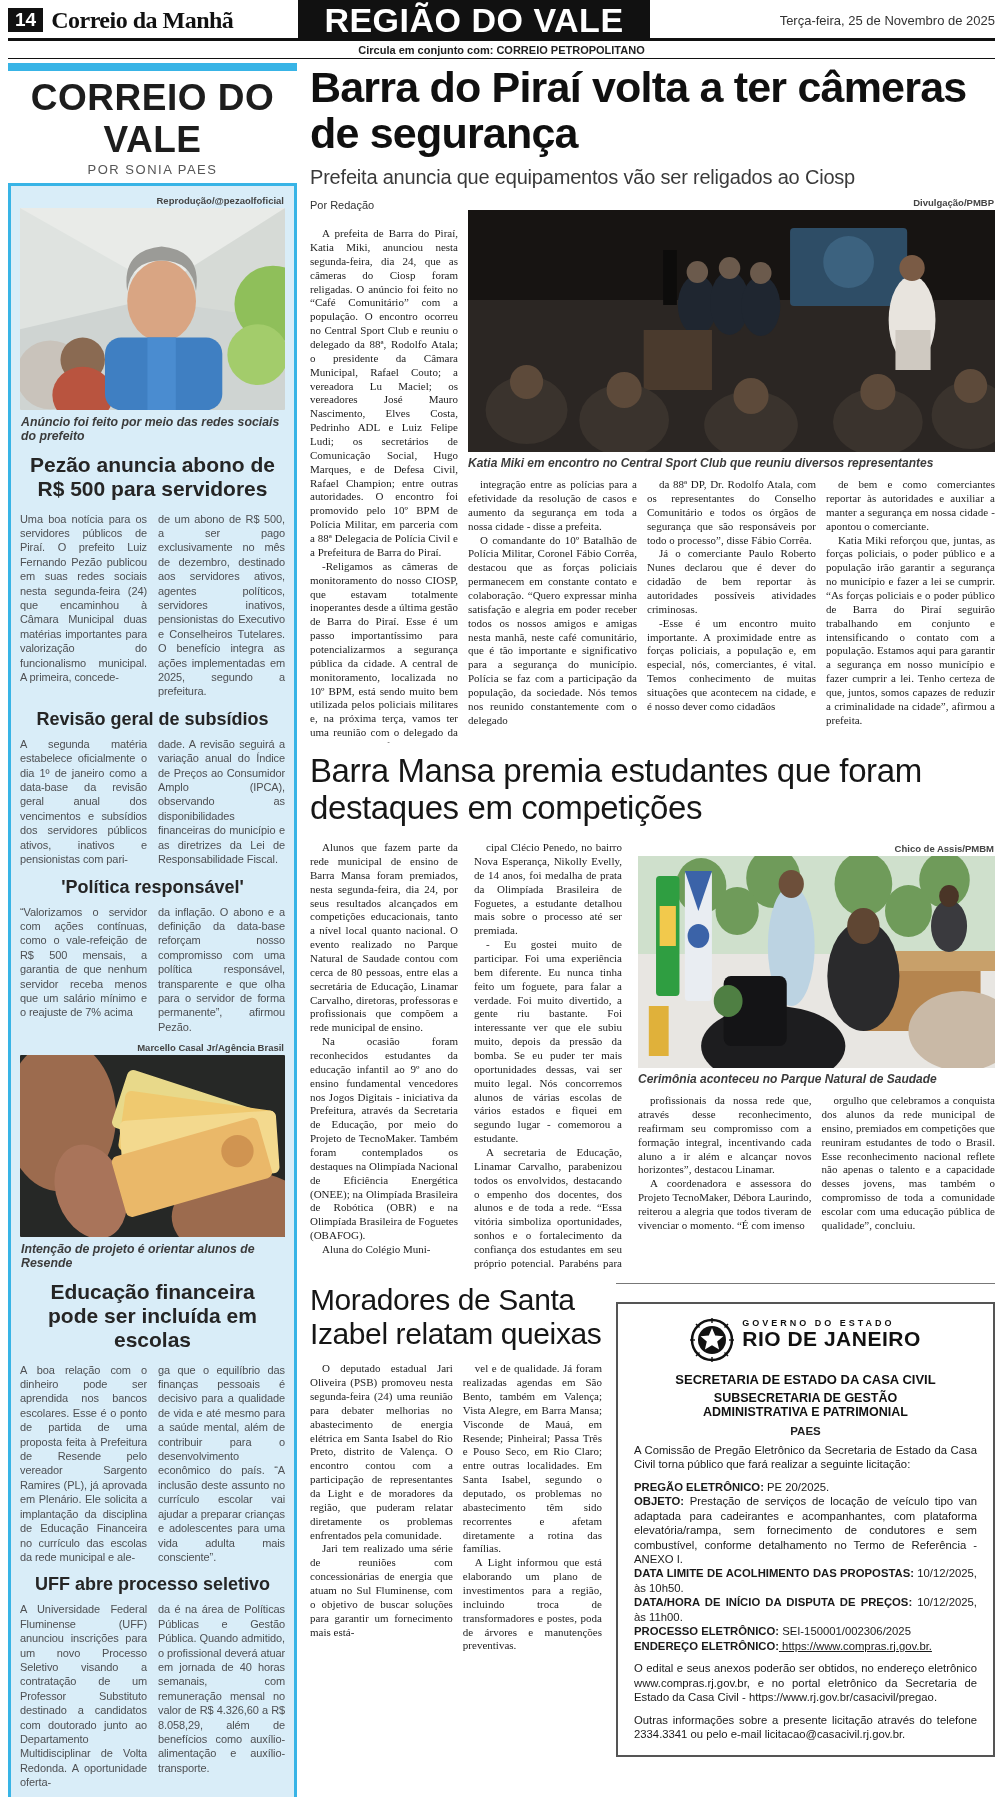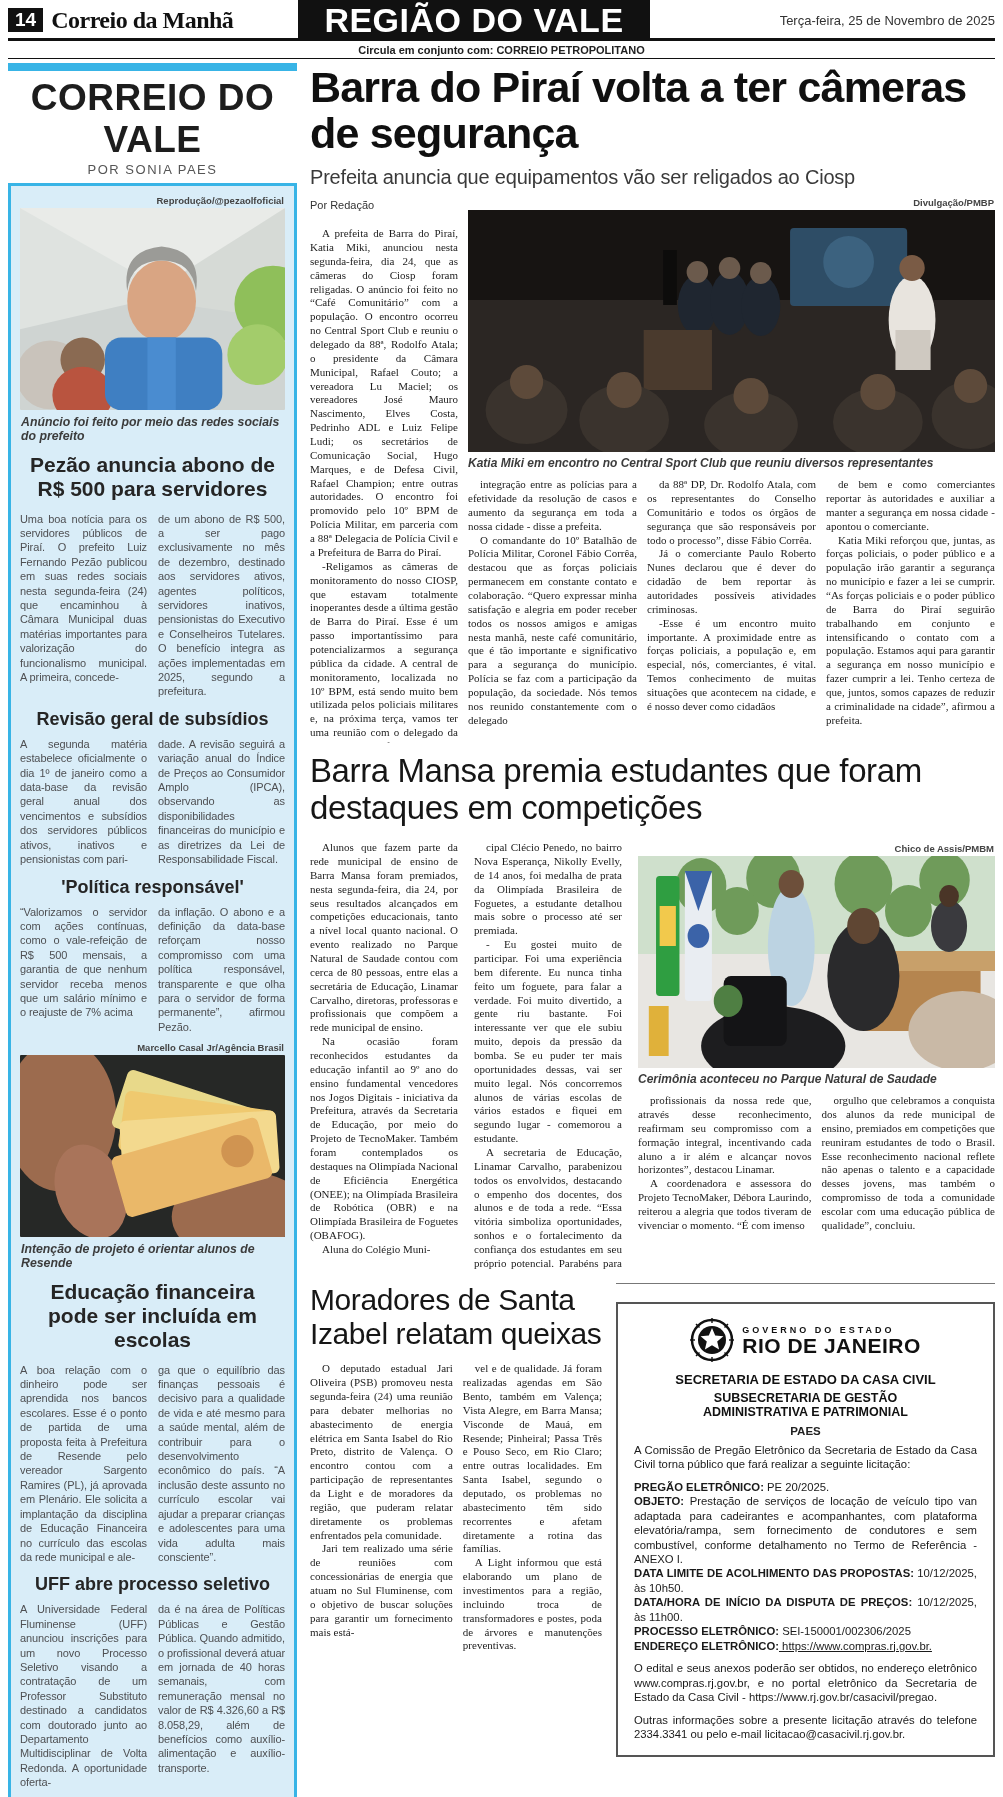--- a/index.html
+++ b/index.html
@@ -53,21 +53,21 @@
   .bm-c { width:148px; flex:none; }
   .bm-right { flex:1; }
 
   .bottom-row { display:flex; gap:14px; margin-top:14px; }
   .si { width:292px; flex:none; }
   .si-h1 { font-size:30px; line-height:1.12; font-weight:400; color:#161616; letter-spacing:-0.4px; margin-bottom:12px; }
   .si-cols { display:flex; gap:10px; height:470px; overflow:hidden; }
   .ad-wrap { flex:1; }
   .ad-rule { border-top:1px solid #777; margin-bottom:18px; }
   .ad-box { border:2px solid #555; background:#fff; padding:14px 16px; }
-  .ad-logo { display:flex; justify-content:center; align-items:center; gap:8px; margin-bottom:10px; }
+  .ad-logo { display:flex; justify-content:center; align-items:flex-start; gap:8px; margin-bottom:10px; }
   .ad-logo-txt .t1 { font-size:9px; font-weight:bold; letter-spacing:3px; color:#111; }
   .ad-logo-txt .t2 { font-size:21px; font-weight:800; letter-spacing:0.5px; color:#111; line-height:1; }
   .ad-h1 { text-align:center; font-size:13px; font-weight:bold; color:#111; }
   .ad-h2 { text-align:center; font-size:12.5px; font-weight:bold; color:#111; margin-top:4px; line-height:1.15; width:260px; margin-left:auto; margin-right:auto; }
   .ad-aviso { text-align:center; font-size:11.5px; font-weight:bold; margin:5px 0 6px; }
   .ad p, .ad-items { font-size:11.3px; line-height:1.28; text-align:justify; color:#1a1a1a; }
   .ad-intro { margin-bottom:8px; }
   .ad-item b { font-weight:bold; }
   .ad-item .u { text-decoration:underline; }
   .ad-p2 { margin-top:8px; }

